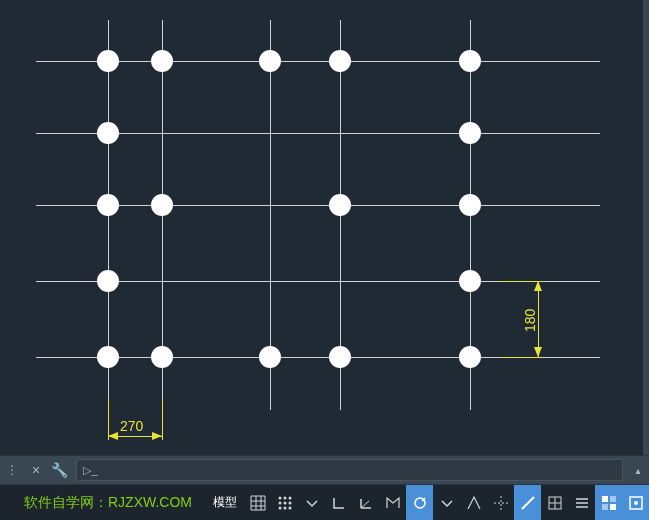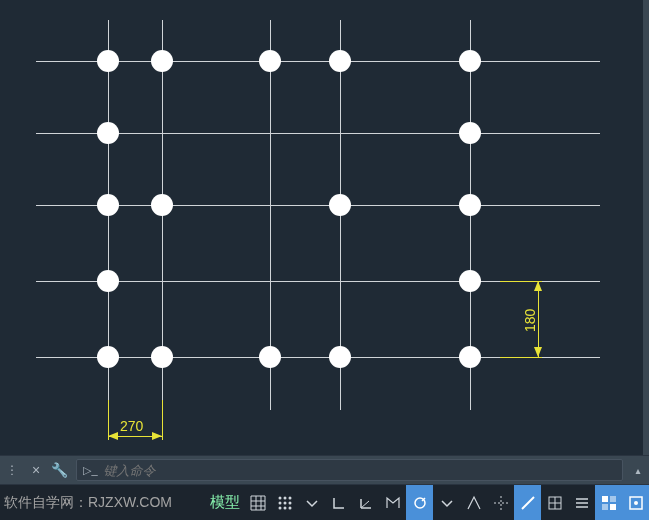--- a/index.html
+++ b/index.html
@@ -14,28 +14,28 @@
 .dim-arrow{position:absolute;width:0;height:0;border-style:solid}
 .cmdbar{position:absolute;left:0;top:455px;width:100%;height:30px;background:#3a4752;display:flex;align-items:center;border-top:1px solid #2a3440;border-bottom:1px solid #2a3440}
 .cmd-icon{width:24px;height:30px;display:flex;align-items:center;justify-content:center;color:#aeb8c1;font-size:12px}
 .cmd-x{font-size:14px;cursor:default}
 .cmd-wrench{font-size:14px}
 .cmd-input-wrap{flex:1;height:22px;background:#2e3944;border:1px solid #475360;border-radius:2px;margin:0 4px;display:flex;align-items:center;padding:0 6px}
 .cmd-caret{color:#aeb8c1;font-size:11px;margin-right:6px}
 .cmd-input{flex:1;background:transparent;border:none;outline:none;color:#aeb8c1;font-size:13px;font-style:italic;font-family:inherit}
 .cmd-scroll{width:22px;color:#aeb8c1;display:flex;align-items:center;justify-content:center;font-size:10px}
 .statusbar{position:absolute;left:0;top:485px;width:100%;height:35px;background:#1c242d;display:flex;align-items:center}
-.watermark{color:#a3a3a3;font-size:14px;padding-left:4px}
+.watermark{color:#84cc16;font-size:14px;padding-left:24px}
 .status-spacer{flex:1}
 .status-btns{display:flex;align-items:center;height:100%}
 .sbtn{width:27px;height:35px;display:flex;align-items:center;justify-content:center;color:#d0d6dc}
 .sbtn.dk{background:#1c242d}
 .sbtn.bl{background:#4a90d9}
 .sbtn svg{width:18px;height:18px}
-.sbtn-model{width:38px;font-size:15px;color:#86efac}
+.sbtn-model{width:38px;font-size:12px;color:#ffffff}
 .sbar-right{position:absolute;right:0;top:0;bottom:0;width:6px;background:#3a4752}
 </style>
 </head>
 <body>
 
 <div class="canvas">
 
   <div id="hlines">
       <div class="gridline hline" style="left: 36px; top: 61px; width: 564px;"></div>
       <div class="gridline hline" style="left: 36px; top: 133px; width: 564px;"></div>
@@ -89,21 +89,20 @@
 </div>
 
 <div class="sbar-right"></div>
 
 <div class="cmdbar">
   <div class="cmd-icon">⋮</div>
   <div class="cmd-icon cmd-x">×</div>
   <div class="cmd-icon cmd-wrench">🔧</div>
   <div class="cmd-input-wrap">
     <span class="cmd-caret">▷_</span>
-    <input class="cmd-input" placeholder="键入命令" style="">
   </div>
   <div class="cmd-scroll">▴</div>
 </div>
 
 <div class="statusbar">
   <div class="watermark">软件自学网：RJZXW.COM</div>
   <div class="status-spacer"></div>
   <div class="status-btns">
     <div class="sbtn sbtn-model dk">模型</div>
     <div class="sbtn dk">

